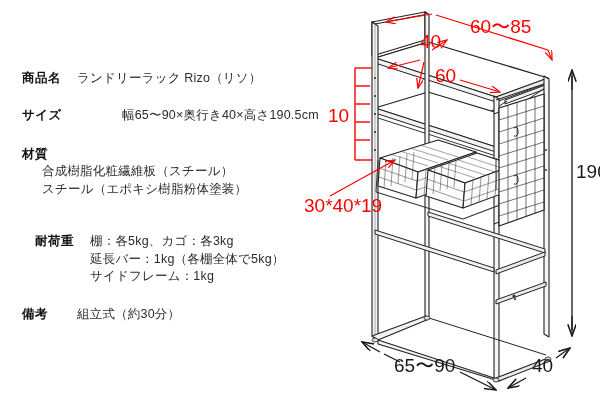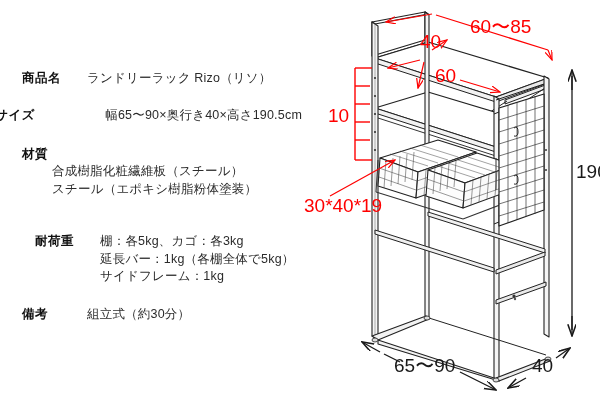--- a/index.html
+++ b/index.html
@@ -6,28 +6,28 @@
   body{
     width:600px;height:414px;background:#ffffff;
     font-family:"Liberation Sans","DejaVu Sans",sans-serif;
     color:#1a1a1a;overflow:hidden;position:relative;
   }
 
   
   .spec-table{
     position:absolute;left:22px;top:70px;width:280px;
   }
-  .spec-row{display:flex;align-items:flex-start;margin-bottom:17px;justify-content:flex-end;}
+  .spec-row{display:flex;align-items:flex-start;margin-bottom:17px;}
   .spec-label{
     width:35px;flex:0 0 auto;font-weight:bold;font-size:12.5px;
     letter-spacing:.5px;line-height:17px;color:#111;white-space:nowrap;
   }
   .spec-value{
     flex:1;font-size:12.5px;line-height:17.5px;color:#2b2b2b;
-    letter-spacing:.2px;padding-left:30px;
+    letter-spacing:.2px;padding-left:20px;
   }
   .spec-value div{white-space:nowrap;}
   .row-name{margin-bottom:19px;}
   .row-size{margin-bottom:22px;gap:45px;}
   .row-material{margin-bottom:35px;flex-direction:column;}
   .row-load{margin-bottom:20px;margin-left:13px;}
 
   
   .drawing{position:absolute;left:300px;top:0;width:300px;height:414px;}
   .drawing svg{display:block;}

